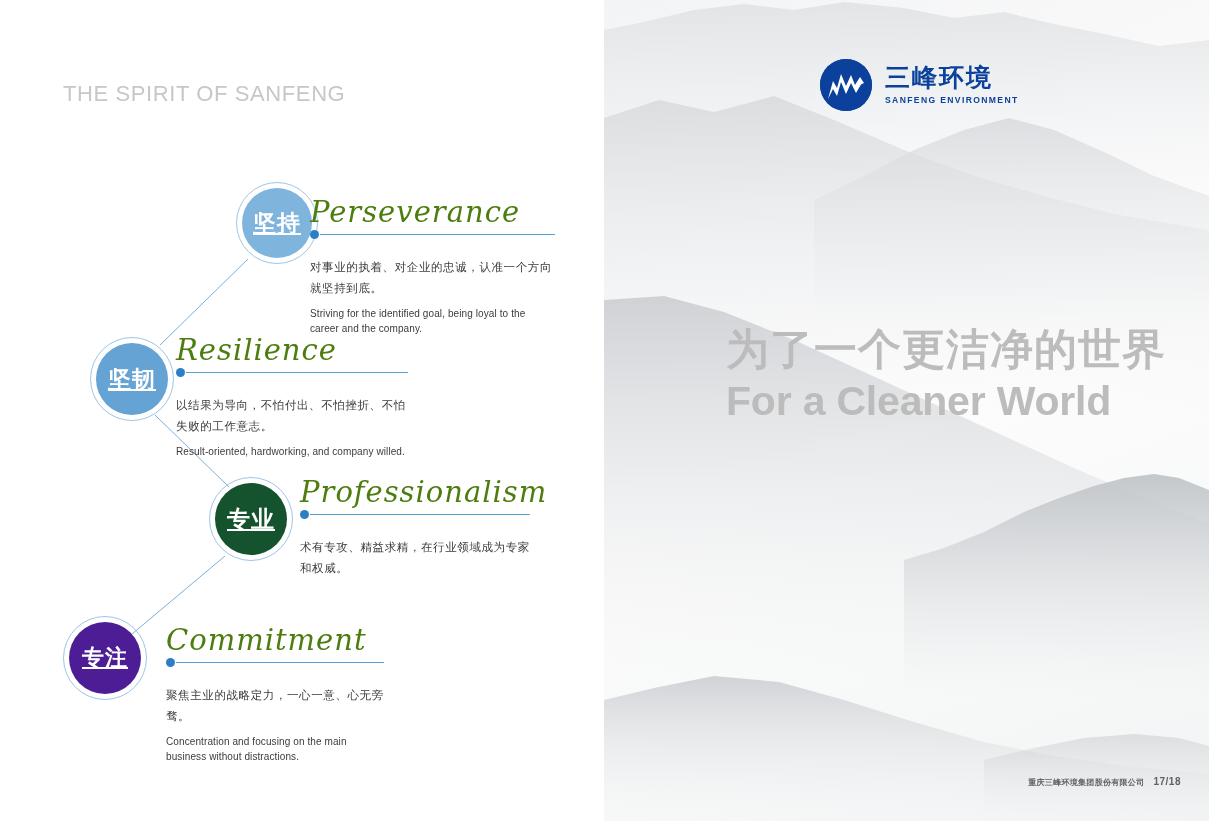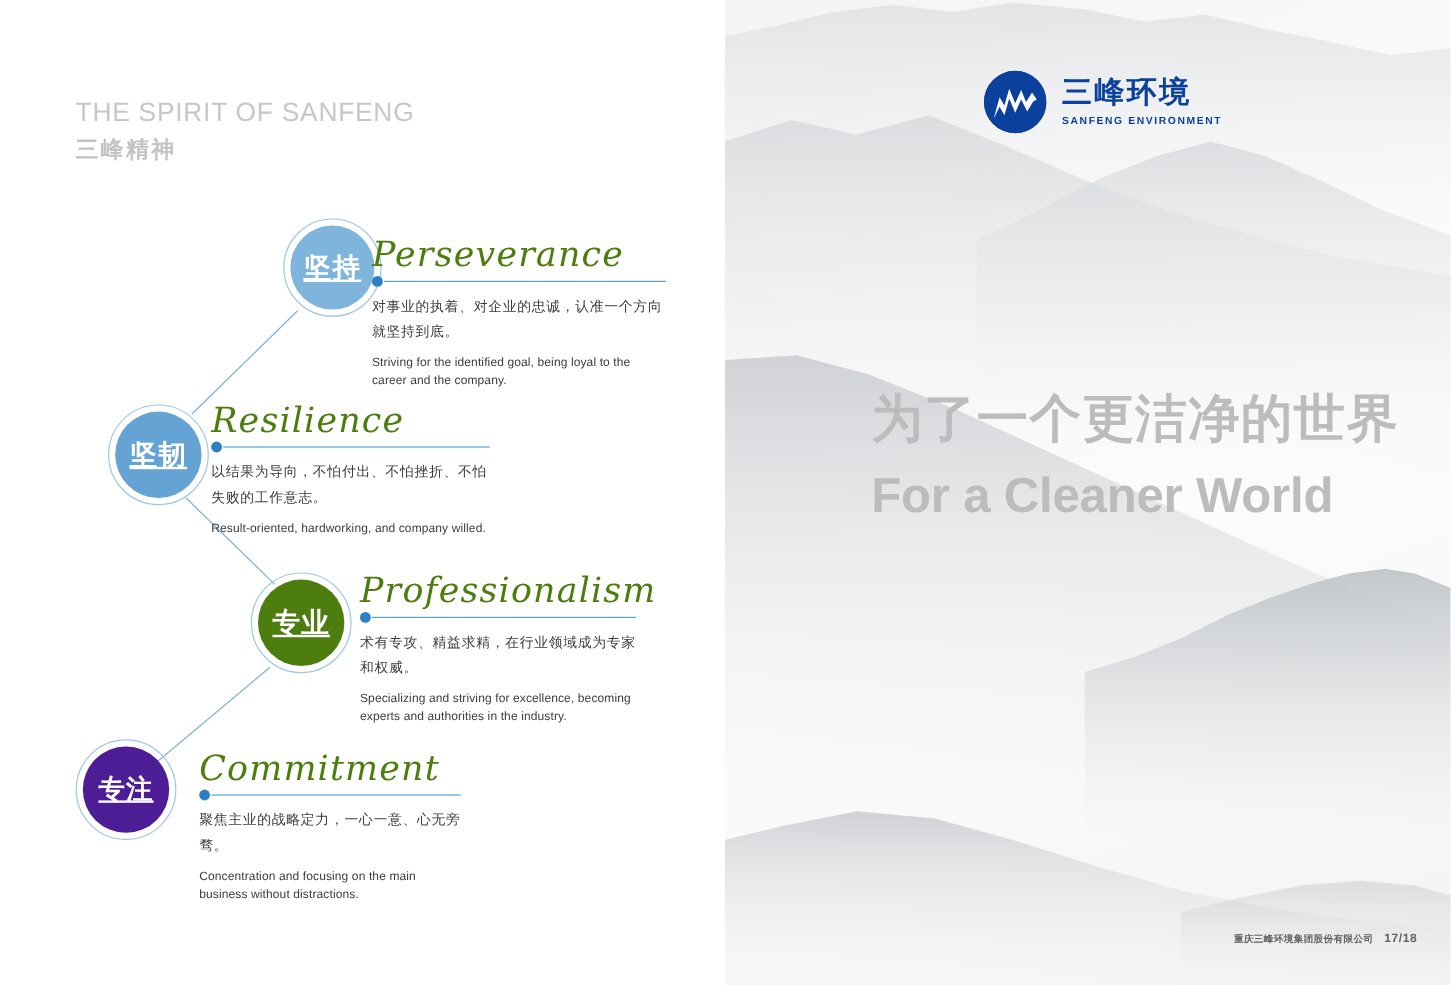--- a/index.html
+++ b/index.html
@@ -36,38 +36,38 @@
     color:#ffffff;font-weight:700;letter-spacing:1px;
     box-sizing:border-box;
     text-decoration:underline;
   }
   .ring{
     position:absolute;border-radius:50%;
     border:1px solid #9dc6e6;box-sizing:border-box;
   }
   .c1{background:#7fb4dd;font-size:23px;}
   .c2{background:#64a3d4;font-size:23px;}
-  .c3{background:#4d7c0f;font-size:23px;}
+  .c3{background:#14532d;font-size:23px;}
   .c4{background:#4c1d95;font-size:22px;}
 
   
   .block{position:absolute;}
   .script-title{
     font-family:"DejaVu Serif","Liberation Serif",serif;
     font-style:italic;color:#4d7c0f;
     font-size:29px;letter-spacing:1px;line-height:1;
     white-space:nowrap;
   }
   .rule-row{display:flex;align-items:center;margin-top:3px;}
   .rule-dot{
     width:9px;height:9px;border-radius:50%;background:#2c7fc4;flex:0 0 auto;
   }
   .rule-line{height:1px;background:#5a9fd4;flex:1 1 auto;margin-left:1px;}
   .cn-text{
-    font-size:11.5px;color:#3b3b3d;line-height:1.85;margin-top:7px;
+    font-size:11.5px;color:#3b3b3d;line-height:1.85;margin-top:18px;
     letter-spacing:.6px;
   }
   .en-text{
     font-size:10px;color:#3b3b3d;line-height:1.55;margin-top:6px;
     letter-spacing:.1px;
   }
 
   
   .right-panel{
     position:absolute;left:604px;top:0;width:605px;height:821px;
@@ -93,42 +93,41 @@
     margin-top:5px;white-space:nowrap;
   }
 
   .headline{position:absolute;left:122px;top:325px;}
   .headline-cn{
     font-size:43px;font-weight:700;color:#bcbcbc;letter-spacing:1px;
     line-height:1.12;white-space:nowrap;
   }
   .headline-en{
     font-size:41px;font-weight:700;color:#bcbcbc;letter-spacing:-.2px;
-    line-height:1.15;margin-top:17px;white-space:nowrap;
+    line-height:1.15;margin-top:5px;white-space:nowrap;
   }
 
   .footer{
     position:absolute;right:28px;bottom:33px;
     display:flex;align-items:baseline;gap:9px;
     font-size:8px;color:#5f6163;font-weight:700;letter-spacing:.3px;
     white-space:nowrap;
     justify-content:center;
   }
   .footer-page{font-size:10px;letter-spacing:.5px;}
 </style>
 </head>
 <body>
 
 <div class="page">
 
   <div class="left-panel">
 
     <div class="spirit-head">
       <div class="spirit-en">THE SPIRIT OF SANFENG</div>
-      <div class="spirit-cn">三峰精神</div>
     </div>
 
     <svg class="connectors" viewBox="0 0 604 821" width="604" height="821">
       <g stroke="#7bb0dc" stroke-width="1" fill="none">
         <line x1="248" y1="259" x2="160" y2="345"></line>
         <line x1="155" y1="415" x2="229" y2="487"></line>
         <line x1="225" y1="556" x2="132" y2="634"></line>
       </g>
     </svg>
 
@@ -164,21 +163,20 @@
     <div class="node-circle c3" style="left:215px;top:483px;width:72px;height:72px;">
       <span>专业</span>
     </div>
     <div class="block" style="left:300px;top:478px;width:230px;">
       <div class="script-title">Professionalism</div>
       <div class="rule-row">
         <span class="rule-dot"></span>
         <span class="rule-line"></span>
       </div>
       <div class="cn-text">术有专攻、精益求精，在行业领域成为专家和权威。</div>
-      <div class="en-text">Specializing and striving for excellence, becoming experts and authorities in the industry.</div>
     </div>
 
     <div class="ring" style="left:63px;top:616px;width:84px;height:84px;"></div>
     <div class="node-circle c4" style="left:69px;top:622px;width:72px;height:72px;">
       <span>专注</span>
     </div>
     <div class="block" style="left:166px;top:626px;width:218px;">
       <div class="script-title">Commitment</div>
       <div class="rule-row">
         <span class="rule-dot"></span>

